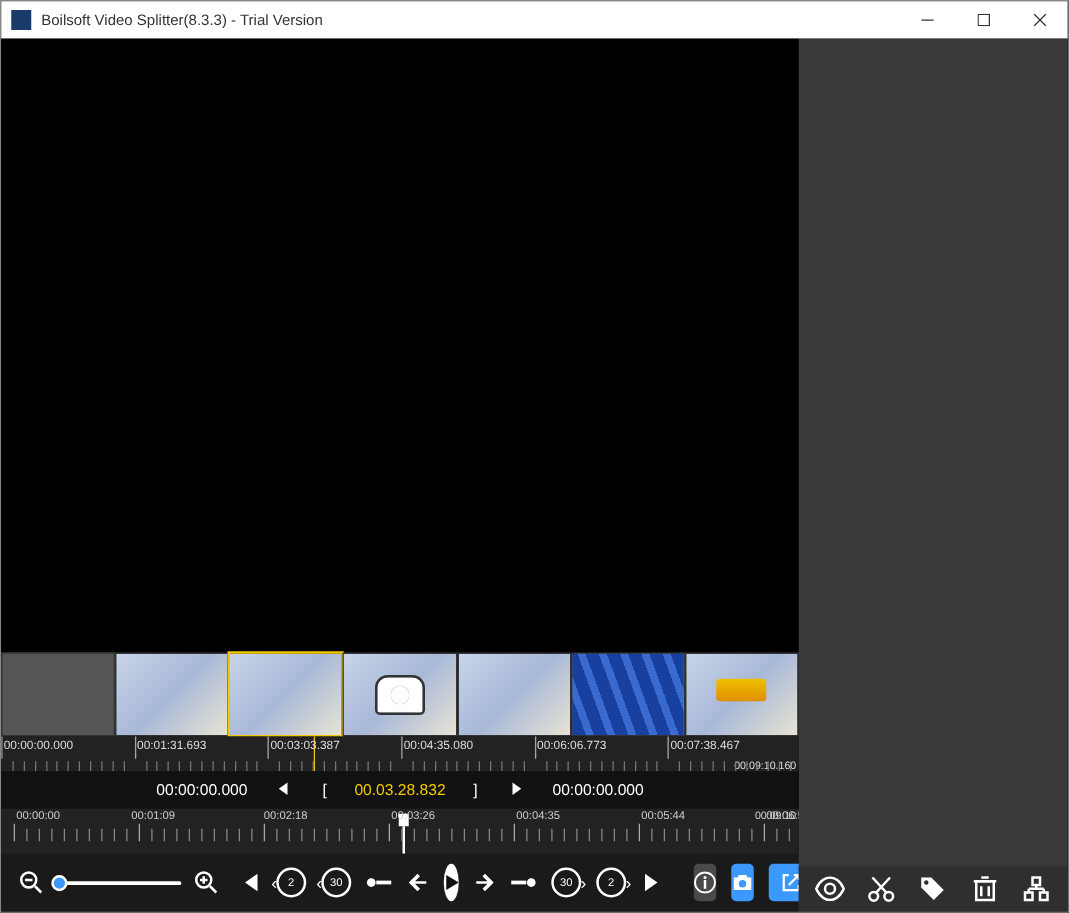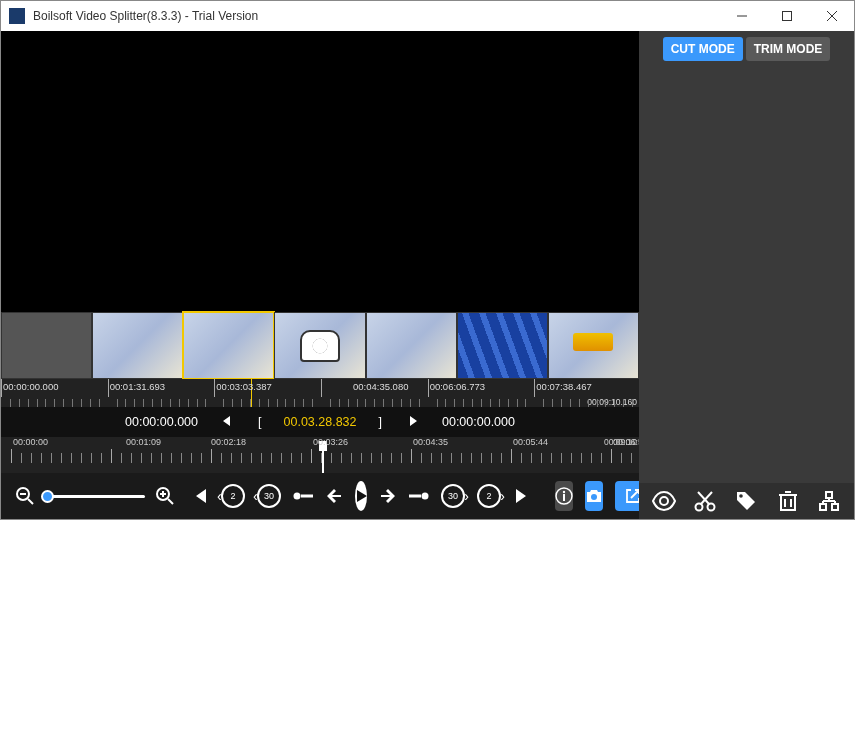--- a/index.html
+++ b/index.html
@@ -1,17 +1,17 @@
 <!DOCTYPE html>
 <html><head>
 <meta charset="utf-8">
 <style>
 * { margin: 0; padding: 0; box-sizing: border-box; font-family: "Segoe UI", Arial, sans-serif; }
 body { background: #fff; width: 855px; height: 730px; overflow: hidden; }
-.window { width: 855px; height: 520px; border: 1px solid #888; display: flex; flex-direction: column; background: #000; }
+.window { width: 855px; height: 730px; border: 1px solid #888; display: flex; flex-direction: column; background: #000; }
 .titlebar { height: 30px; background: #fff; display: flex; align-items: center; padding-left: 8px; color: #333; font-size: 12px; }
 .titlebar .icon { width: 16px; height: 16px; background: #1a3a6a; margin-right: 8px; display: inline-block; }
 .titlebar .title { flex: 1; }
 .tb-btn { width: 45px; height: 30px; display: flex; align-items: center; justify-content: center; color: #333; cursor: pointer; }
 .menubar { height: 24px; background: #fff; display: flex; align-items: center; padding: 0 6px; font-size: 12.5px; color: #222; border-bottom: 1px solid #ddd; }
 .menubar span { padding: 0 10px; cursor: pointer; }
 .content { flex: 1; display: flex; background: #000; min-height: 0; }
 .video-area { flex: 1; display: flex; flex-direction: column; min-width: 0; }
 .preview { flex: 1; background: #000; }
 .side-panel { width: 215px; background: #3a3a3a; display: flex; flex-direction: column; }
@@ -139,21 +139,21 @@
             <span class="minor" style="left: 240px;"></span>
             <span class="minor" style="left: 248.889px;"></span>
             <span class="minor" style="left: 257.778px;"></span>
             <span class="minor" style="left: 266.667px;"></span>
             <span class="minor" style="left: 275.556px;"></span>
             <span class="minor" style="left: 284.444px;"></span>
             <span class="minor" style="left: 293.333px;"></span>
             <span class="minor" style="left: 302.222px;"></span>
             <span class="minor" style="left: 311.111px;"></span>
             <span class="big-tick" style="left: 320px;"></span>
-            <span class="big-lbl" style="left: 322px; margin-left: 30px;">00:04:35.080</span>
+            <span class="big-lbl" style="left: 322px;">00:04:35.080</span>
             <span class="minor" style="left: 328.889px;"></span>
             <span class="minor" style="left: 337.778px;"></span>
             <span class="minor" style="left: 346.667px;"></span>
             <span class="minor" style="left: 355.556px;"></span>
             <span class="minor" style="left: 364.444px;"></span>
             <span class="minor" style="left: 373.333px;"></span>
             <span class="minor" style="left: 382.222px;"></span>
             <span class="minor" style="left: 391.111px;"></span>
             <span class="minor" style="left: 400px;"></span>
             <span class="minor" style="left: 408.889px;"></span>
@@ -212,21 +212,21 @@
             <span class="t" style="left: 20px;"></span>
             <span class="t" style="left: 30px;"></span>
             <span class="t" style="left: 40px;"></span>
             <span class="t" style="left: 50px;"></span>
             <span class="t" style="left: 60px;"></span>
             <span class="t" style="left: 70px;"></span>
             <span class="t" style="left: 80px;"></span>
             <span class="t" style="left: 90px;"></span>
             <span class="t" style="left: 100px;"></span>
             <span class="T" style="left: 110px;"></span>
-            <span class="lbl" style="left: 125px; text-align: right;">00:01:09</span>
+            <span class="lbl" style="left: 104px; text-align: right;">00:01:09</span>
             <span class="t" style="left: 120px;"></span>
             <span class="t" style="left: 130px;"></span>
             <span class="t" style="left: 140px;"></span>
             <span class="t" style="left: 150px;"></span>
             <span class="t" style="left: 160px;"></span>
             <span class="t" style="left: 170px;"></span>
             <span class="t" style="left: 180px;"></span>
             <span class="t" style="left: 190px;"></span>
             <span class="t" style="left: 200px;"></span>
             <span class="T" style="left: 210px;"></span>
@@ -375,24 +375,20 @@
             <svg width="16" height="16" viewBox="0 0 16 16">
                 <path d="M6 2h-4v12h12v-4M6 10l8-8M10 2h4v4" fill="none" stroke="#fff" stroke-width="1.8"></path>
               </svg>
             <span>Export</span>
           </div>
         </div>
       </div>
     </div>
 
     <div class="side-panel">
-      <div class="mode-tabs">
-        <div class="mode-tab active">CUT MODE</div>
-        <div class="mode-tab inactive">TRIM MODE</div>
-      </div>
       <div class="side-fill"></div>
       <div class="side-actions">
         <div class="act">
           <svg width="24" height="20" viewBox="0 0 24 20">
               <path d="M1 10C4 3 9 1 12 1s8 2 11 9c-3 7-8 9-11 9S4 17 1 10z" fill="none" stroke="#fff" stroke-width="2"></path>
               <circle cx="12" cy="10" r="4" fill="none" stroke="#fff" stroke-width="2"></circle>
             </svg>
         </div>
         <div class="act">
           <svg width="22" height="22" viewBox="0 0 22 22">

